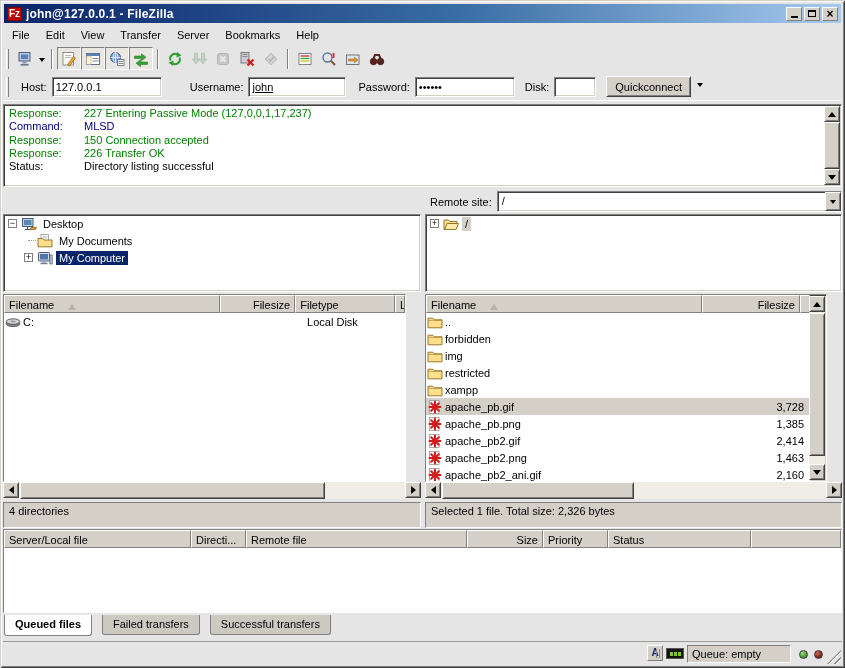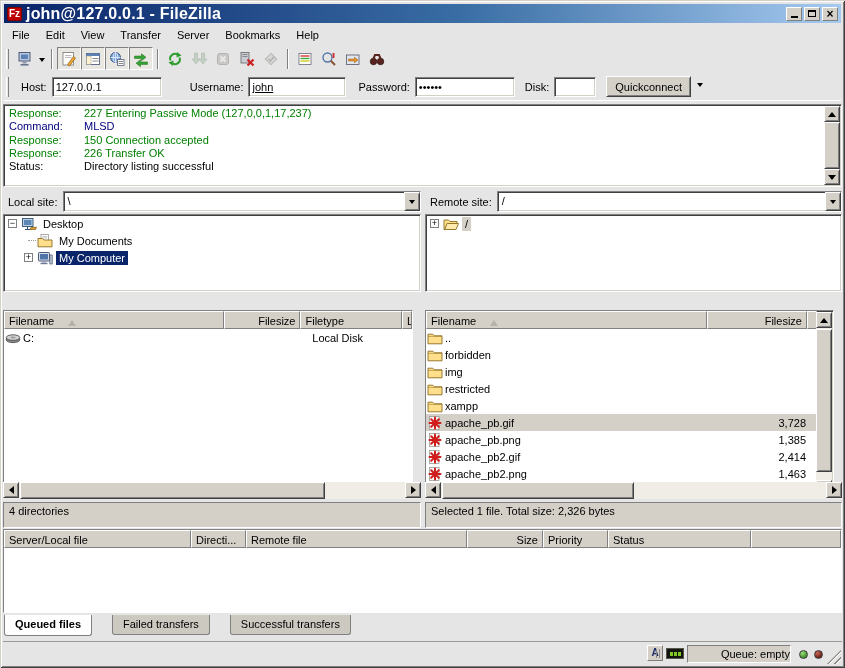--- a/index.html
+++ b/index.html
@@ -14,21 +14,21 @@
   .inset-lite { background:#d4d0c8; border:1px solid; border-color:#808080 #fff #fff #808080; }
   .raised { background:#d4d0c8; border:1px solid; border-color:#fff #404040 #404040 #fff;
             box-shadow: inset 1px 1px 0 #d4d0c8, inset -1px -1px 0 #808080; }
   .raised-soft { background:#d4d0c8; border:1px solid; border-color:#fff #808080 #808080 #fff; }
   
   .titlebar { position:absolute; left:4px; top:4px; right:4px; height:19px;
               background:linear-gradient(90deg,#0a246a,#3a6ea5 55%,#a6caf0);
               display:flex; align-items:center; padding:0 3px; }
   .app-icon { width:15px; height:14px; background:#bf0000; border:1px solid #7e0000; border-radius:2px;
               color:#fff; font-weight:bold; font-size:10px; line-height:12px; text-align:center; margin-right:4px; }
-  .title { color:#fff; font-weight:bold; font-size:16px; letter-spacing:.2px; flex:1; }
+  .title { color:#fff; font-weight:bold; font-size:12px; letter-spacing:.2px; flex:1; }
   .tb-btns { display:flex; gap:2px; }
   .tbtn { width:16px; height:14px; display:flex; align-items:center; justify-content:center; }
   .glyph-min { width:7px; height:2px; background:#000; margin-top:7px; }
   .glyph-max { width:8px; height:7px; border:1px solid #000; border-top-width:2px; }
   .glyph-close::before { content:"×"; font-size:12px; font-weight:bold; line-height:10px; }
   
   .menubar { position:absolute; left:4px; top:25px; right:4px; height:19px; display:flex; align-items:center; }
   .menu-item { padding:2px 8px; }
   
   .toolbar { position:absolute; left:4px; top:45px; right:4px; height:27px; display:flex; align-items:center; }
@@ -75,53 +75,53 @@
   .treebox { position:absolute; left:0; top:23px; right:0; height:78px; overflow:hidden; }
   .trow { height:17px; display:flex; align-items:center; padding-left:4px; }
   .expander { width:9px; height:9px; border:1px solid #808080; background:#fff; font-size:9px; line-height:7px;
               text-align:center; margin-right:4px; flex:0 0 9px; }
   .exp-minus::before { content:"−"; } .exp-plus::before { content:"+"; }
   .connector { width:8px; border-top:1px dotted #9a9a9a; margin-right:1px; }
   .ticon { width:16px; height:16px; margin-right:3px; flex:0 0 16px; }
   .tlabel { padding:1px 3px; }
   .sel-active { background:#0a246a; color:#fff; }
   .sel-inactive-lbl { background:#d4d0c8; }
-  .listbox { position:absolute; left:0; top:103px; right:8px; height:188px; overflow:hidden;margin-top:16px; }
+  .listbox { position:absolute; left:0; top:103px; right:15px; height:188px; overflow:hidden; }
   .lheader { display:flex; height:18px; background:#d4d0c8; }
   .hcell { border:1px solid; border-color:#fff #808080 #808080 #fff; background:#d4d0c8;
            padding:2px 4px 0 4px; height:18px; white-space:nowrap; overflow:hidden; display:flex; align-items:center;}
   .hcell.right { justify-content:flex-end; }
   .hcell.grow { flex:1; }
   .sortasc { width:0; height:0; border:4px solid transparent; border-bottom:6px solid #b6b2a8; margin-left:14px; }
   .lbody { background:#fff; }
   .lrow { height:17px; display:flex; align-items:center; white-space:nowrap; }
   .ficon { width:16px; height:16px; margin:0 2px 0 1px; flex:0 0 16px; }
   .fsize { text-align:right; padding-right:6px; }
   .rsel { background:#d4d0c8; }
   .panestatus { position:absolute; left:0; right:0; top:311px; height:26px; padding:2px 0 0 5px; white-space:nowrap; }
   
   .queuebox { position:absolute; left:3px; top:529px; width:839px; height:84px; overflow:hidden; }
   .qheader { display:flex; height:18px; }
   .qbody { background:#fff; height:64px; }
   
   .tabsrow { position:absolute; left:4px; top:615px; height:22px; display:flex; align-items:flex-start; }
   .tab { height:20px; padding:3px 10px 0 10px; border:1px solid #808080; border-top:none;
-         border-radius:0 0 3px 3px; background:#ccc9c1; margin-right:20px; }
+         border-radius:0 0 3px 3px; background:#ccc9c1; margin-right:10px; }
   .tab.active { background:#fff; font-weight:bold; border-color:#808080; height:21px; }
   
   .statusbar { position:absolute; left:3px; right:3px; top:641px; height:24px; border-top:1px solid #9c9a94; }
   .a-ind { position:absolute; left:644px; top:3px; width:16px; height:16px; text-align:center;
            font-weight:bold; font-size:10px; color:#1a2a6a; padding-top:1px; }
   .a-ind::after { content:""; position:absolute; right:2px; top:3px; width:2px; height:9px;
                   border-left:1px solid #888; border-right:1px solid #888; }
   .badge { position:absolute; left:663px; top:6px; width:18px; height:11px; background:#15150f;
            border:1px solid #55554a; display:flex; align-items:center; justify-content:center; gap:1px; }
   .badge i { width:3px; height:4px; background:#7ec820; display:block; }
   .queue-ind { position:absolute; left:684px; top:3px; width:104px; height:18px; padding:2px 0 0 4px; background:#d4d0c8;
-               border:1px solid; border-color:#808080 #fff #fff #808080; white-space:nowrap;text-align:right; }
+               border:1px solid; border-color:#808080 #fff #fff #808080; white-space:nowrap; }
   .led { position:absolute; top:8px; width:9px; height:9px; border-radius:50%; border:1px solid #3d3d3d; }
   .led.green { left:796px; background:radial-gradient(circle at 35% 30%, #9fe07c, #3f8f2a 70%); }
   .led.red { left:811px; background:radial-gradient(circle at 35% 30%, #c96a5a, #6e1f18 70%); }
   .grip { position:absolute; right:1px; bottom:1px; width:14px; height:14px;
           background:repeating-linear-gradient(-45deg, transparent 0 3px, #fff 3px 4px, #8a877e 4px 5px);
           clip-path:polygon(100% 0, 100% 100%, 0 100%); }
   .hidden-defs { position:absolute; width:0; height:0; overflow:hidden; }
 </style>
 </head>
 <body>
@@ -384,29 +384,20 @@
           <span class="tri-up"></span>
         </span>
       <span class="thumb" style="top:16px;bottom:16px;left:0;width:16px"></span>
       <span class="sbtn raised" style="bottom:0">
           <span class="tri-dn"></span>
         </span>
     </div>
   </div>
 
   <div class="pane" style="left:3px;width:418px">
-    <div class="sitebar">
-      <span class="qlabel" style="margin-left:5px">Local site:</span>
-      <div class="combo">
-        <span class="combo-val">\</span>
-        <span class="combo-btn raised">
-            <span class="arr-down"></span>
-          </span>
-      </div>
-    </div>
     <div class="treebox inset">
       <div class="trow">
         <span class="expander exp-minus"></span>
         <svg class="ticon">
             <use href="#i-desktop"></use>
           </svg>
         <span class="tlabel">Desktop</span>
       </div>
       <div class="trow" style="padding-left:24px">
         <span class="connector"></span>

